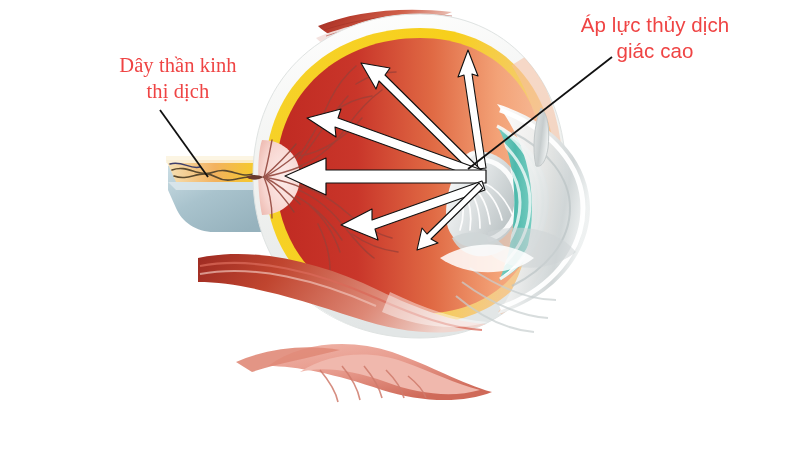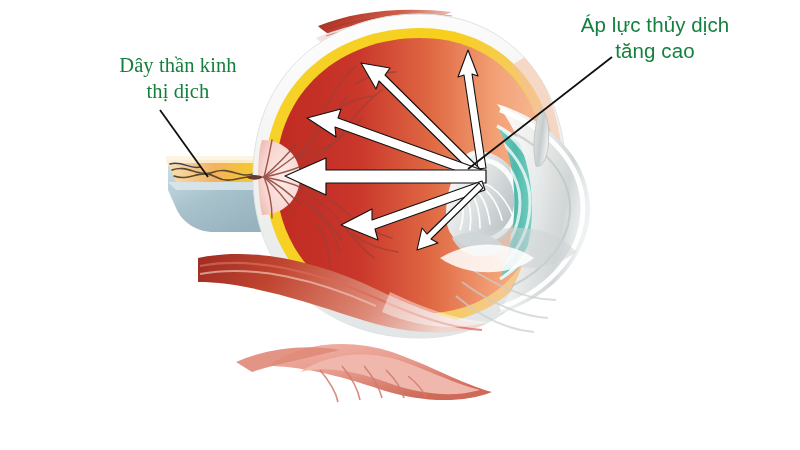--- a/index.html
+++ b/index.html
@@ -7,21 +7,21 @@
     width:800px;height:450px;
     background:#ffffff;
     font-family:"Liberation Sans", sans-serif;
     overflow:hidden;
     position:relative;
   }
   #stage{position:absolute;inset:0;width:800px;height:450px;}
   svg.fig{position:absolute;left:0;top:0;width:800px;height:450px;display:block;}
   .lbl{
     position:absolute;
-    color:#15803d;
+    color:#ef4444;
     font-size:20.5px;
     line-height:26px;
     letter-spacing:.1px;
     text-align:center;
     white-space:pre-line;
     font-family:"Liberation Sans", sans-serif;
   }
   #label-optic-nerve{left:78px;top:52px;width:200px;font-family:Liberation Serif, serif;}
   #label-pressure{left:540px;top:12px;width:230px;}
 </style>
@@ -278,15 +278,15 @@
     </g>
 
     <g>
       <line x1="160" y1="110" x2="208" y2="177" stroke="#111111" stroke-width="1.8"></line>
       <line x1="612" y1="57" x2="468" y2="169" stroke="#111111" stroke-width="1.8"></line>
     </g>
   </svg>
 
   <div class="lbl" id="label-optic-nerve"><span>Dây thần kinh</span><br><span>thị dịch</span></div>
 
-  <div class="lbl" id="label-pressure"><span>Áp lực thủy dịch</span><br><span>tăng cao</span></div>
+  <div class="lbl" id="label-pressure"><span>Áp lực thủy dịch</span><br><span>giác cao</span></div>
 
 </div>
 
 </body></html>

